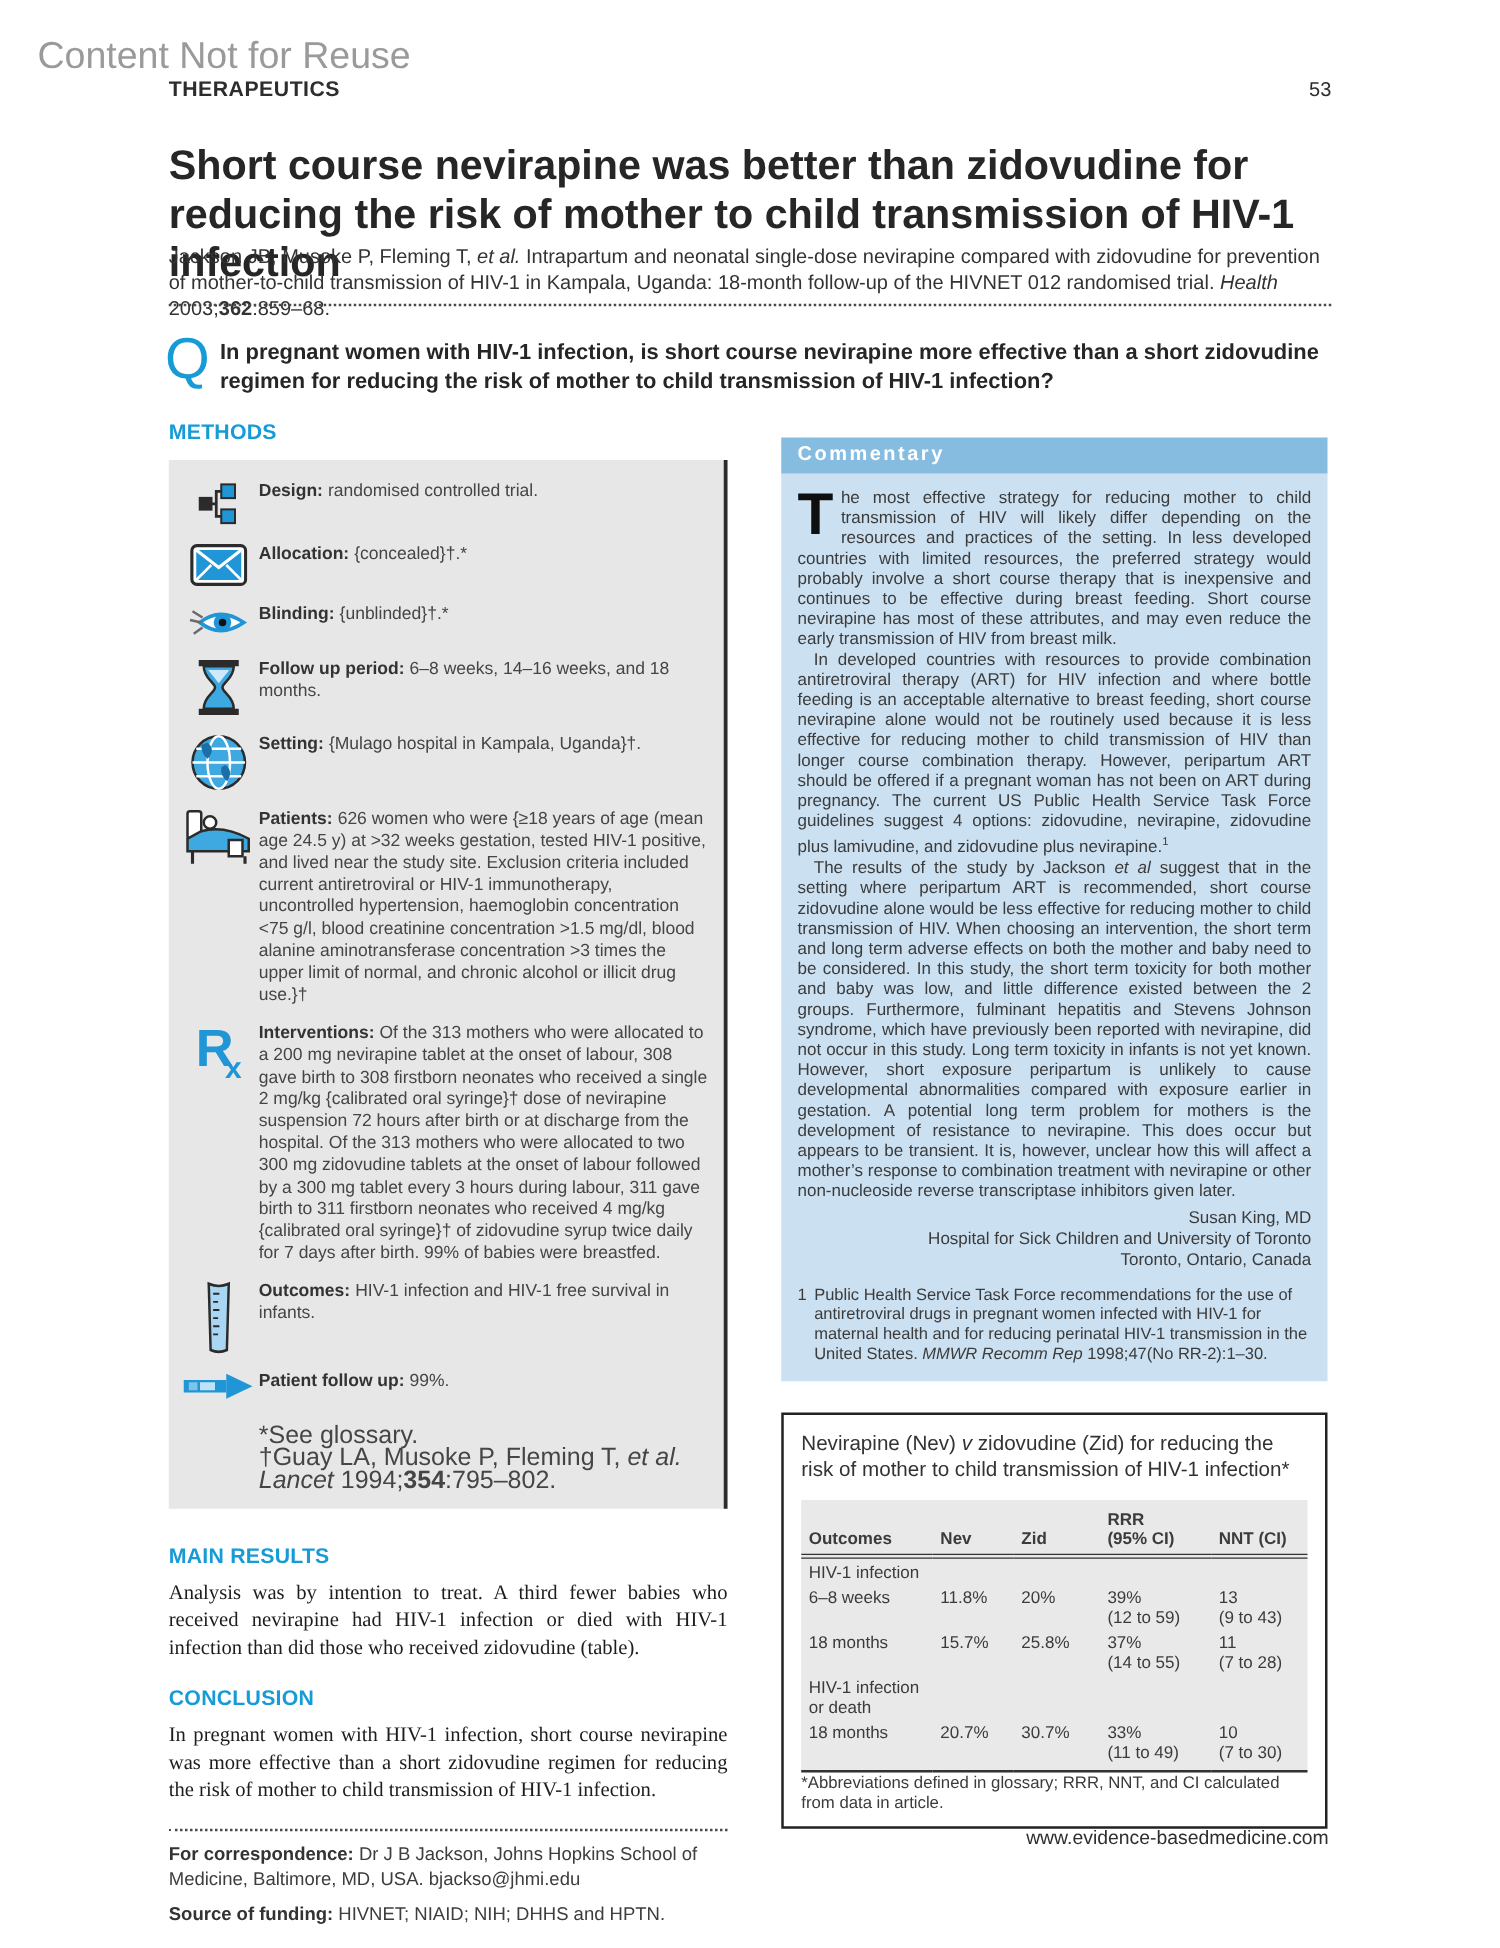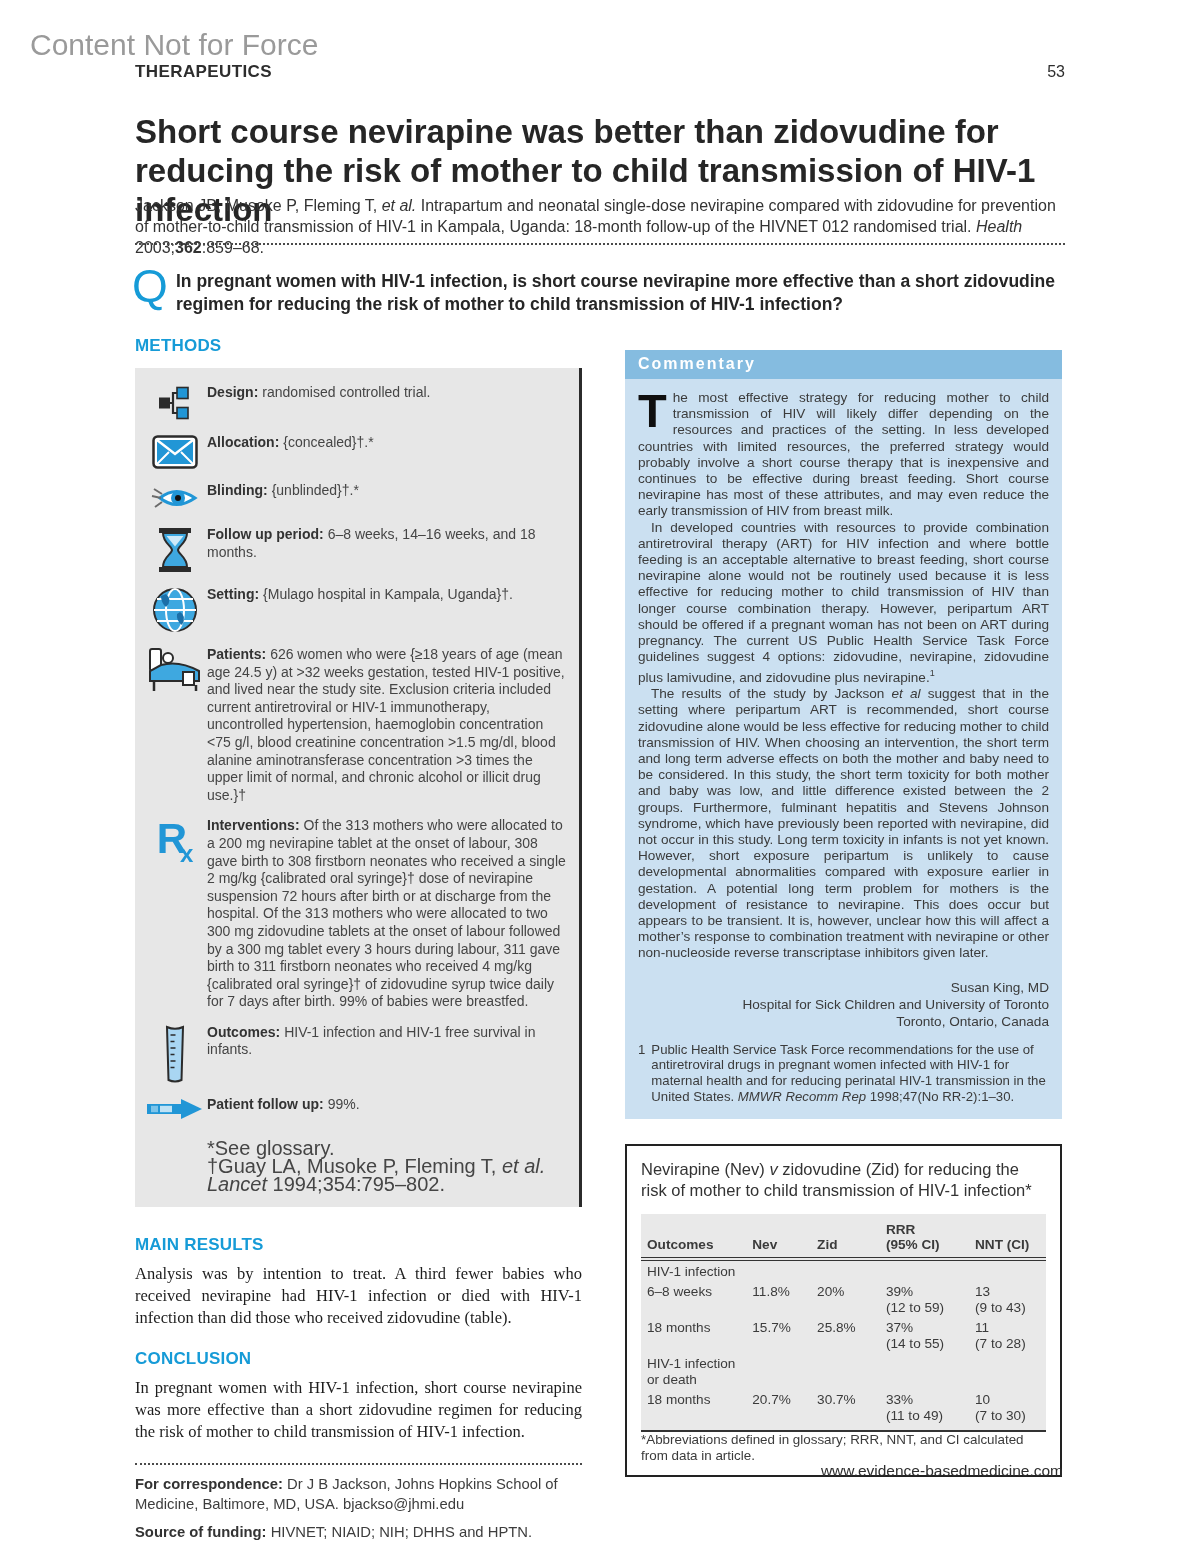--- a/index.html
+++ b/index.html
@@ -31,21 +31,21 @@
   
   .leftcol{position:absolute;left:135px;top:336px;width:447px;}
   .h-blue{color:#169bd7;font-weight:700;font-size:17px;margin:0 0 12px 0;letter-spacing:.2px;}
   .methods-box{background:#E7E7E7;border-right:3px solid #2b2b2b;padding:16px 10px 6px 8px;}
   .m-row{display:flex;margin-bottom:13px;}
   .m-icon{flex:0 0 64px;display:flex;justify-content:center;align-items:flex-start;padding-top:1px;}
   .m-text{flex:1;font-size:14px;line-height:17.6px;color:#454545;padding-right:2px;}
   .m-text b{color:#333;margin-right:4px;}
   .m-foot{font-size:20px;line-height:18.2px;color:#454545;margin:18px 4px 8px 64px;}
   .m-foot i{font-style:italic;}
-  .m-foot b{font-weight:400;}
+  .m-foot b{font-weight:700;}
 
   .rx{line-height:1;white-space:nowrap;}
   .rx-r{font-size:42px;font-weight:700;color:#2196d6;}
   .rx-x{font-size:24px;font-weight:700;color:#2196d6;margin-left:-7px;vertical-align:-9px;display:inline-block;}
 
   .results-block{margin-top:28px;}
   .serif-p{font-family:"Liberation Serif",serif;font-size:16.5px;line-height:22px;
            color:#1d1d1d;text-align:justify;margin:0 0 20px 0;}
   .rule2{margin:2px 0 10px 0;}
   .contact{font-size:14.8px;line-height:19.5px;color:#3d3d3d;margin-bottom:9px;}
@@ -55,21 +55,21 @@
   .rightcol{position:absolute;left:625px;top:350px;width:437px;}
   .com-head{background:#85BCE0;color:#ffffff;font-weight:700;font-size:16px;
             letter-spacing:2px;padding:5px 0 6px 13px;}
   .com-body{background:#CBE0F1;padding:11px 13px 14px 13px;font-size:13.6px;
             line-height:16.2px;color:#3b3b3b;text-align:justify;min-height:655px;
             box-sizing:border-box;}
   .com-body p{margin:0;}
   .com-body p.ind{text-indent:13px;}
   .dropcap{float:left;font-size:47px;line-height:37px;font-weight:700;color:#0f0f0f;margin:2px 6px 0 0;}
   .com-body i{font-style:italic;}
-  .sig{text-align:right;margin-top:17px;}
+  .sig{text-align:right;margin-top:3px;}
   .sig div{line-height:17px;}
   .ref{display:flex;gap:6px;margin-top:12px;font-size:13.2px;line-height:15.8px;text-align:left;}
   .ref i{font-style:italic;}
 
   .tablebox{border:2px solid #222;margin-top:25px;padding:13px 14px 10px 14px;background:#fff;box-sizing:border-box;}
   .tb-title{font-size:16.5px;line-height:21px;color:#333;}
   .tb-title i{font-style:italic;}
   table.results{width:100%;border-collapse:collapse;background:#E9E9E9;margin-top:13px;
                 font-size:13.6px;color:#3b3b3b;table-layout:fixed;border-bottom:2px solid #333;}
   table.results th{font-weight:700;text-align:left;vertical-align:bottom;
@@ -83,21 +83,21 @@
 
   .footer-url{position:absolute;left:135px;top:1462px;width:928px;text-align:right;
               font-size:15.5px;color:#2e2e2e;}
   sup{font-size:9px;}
 </style>
 </head>
 <body>
 
 <div class="page">
 
-  <div class="watermark">Content Not for Force</div>
+  <div class="watermark">Content Not for Reuse</div>
 
   <div class="header-row">
     <span class="kicker">THERAPEUTICS</span>
     <span class="pageno">53</span>
   </div>
 
   <h1 class="title">Short course nevirapine was better than zidovudine for reducing the risk of mother to child transmission of HIV-1 infection</h1>
 
   <p class="citation"><span>Jackson JB, Musoke P, Fleming T, </span><i>et al.</i><span> Intrapartum and neonatal single-dose nevirapine compared with zidovudine for prevention of mother-to-child transmission of HIV-1 in Kampala, Uganda: 18-month follow-up of the HIVNET 012 randomised trial. </span><i>Health</i><span> 2003;</span><b>362</b><span>:859–68.</span></p>
 

